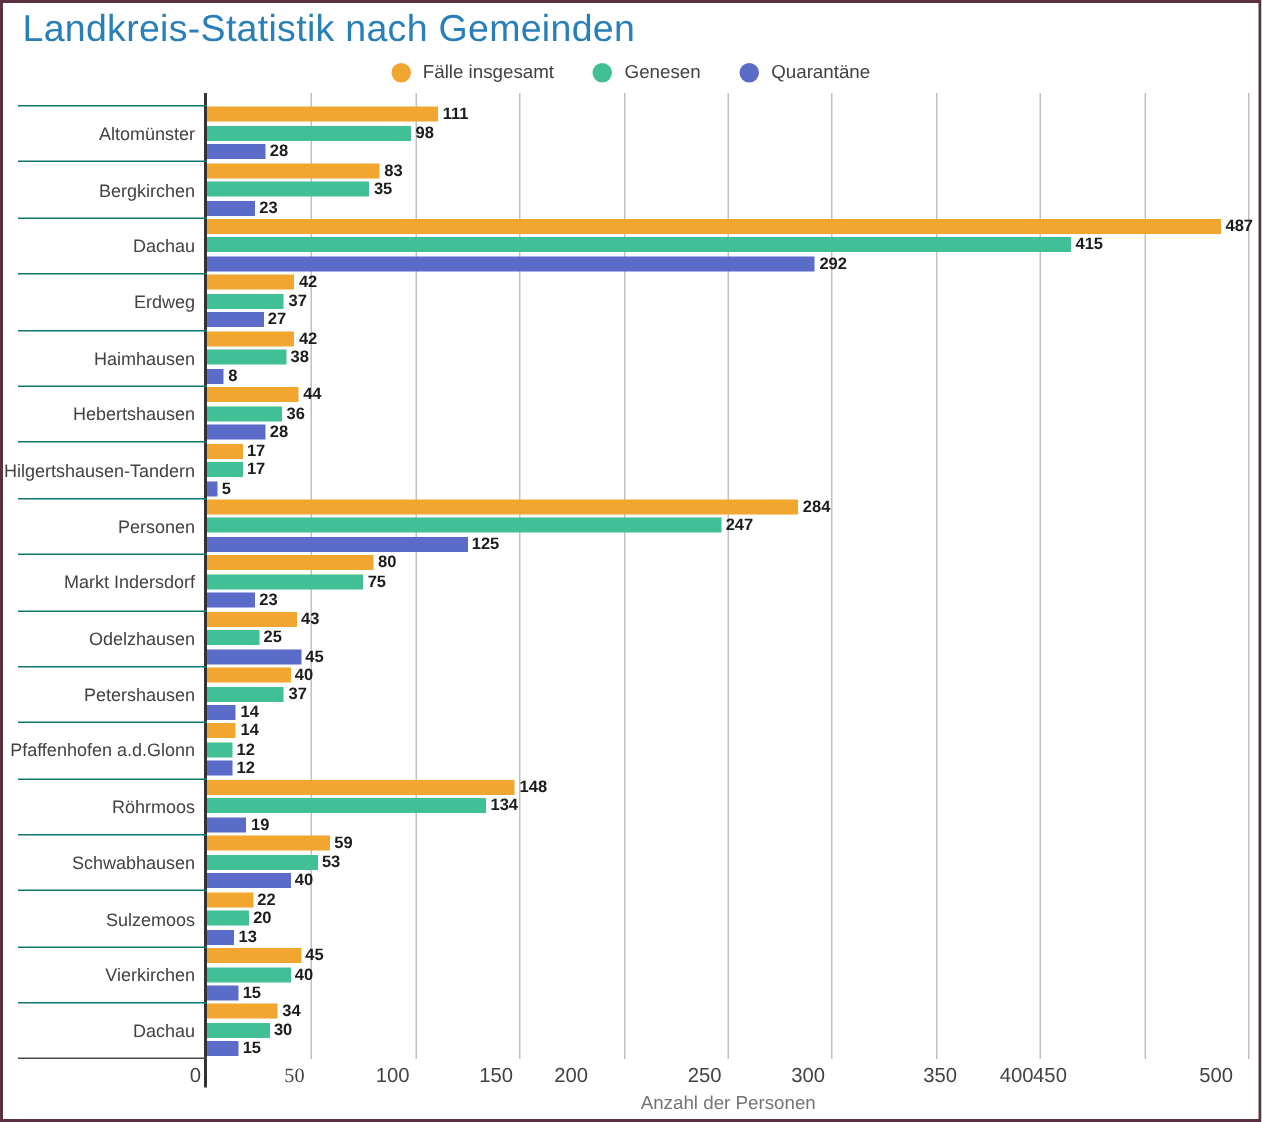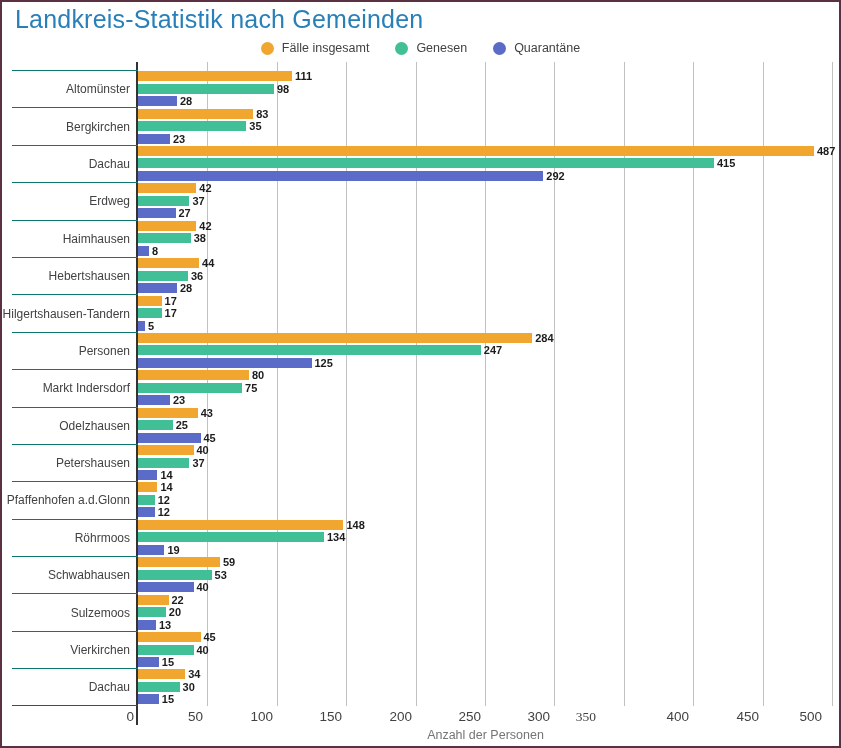--- a/index.html
+++ b/index.html
@@ -431,25 +431,25 @@
           </div>
           <div class="bar-line">
             <div class="bar" style="width: 20.8px; background: rgb(91, 107, 200);"></div>
             <div class="bar-value">15</div>
           </div>
         </div>
       </div>
     </div>
   <div class="ticks">
       <div class="tick" style="left: 72px;">0</div>
-      <div class="tick" style="left: 141px;">50</div>
+      <div class="tick" style="left: 141px; font-family: Liberation Serif, serif;">50</div>
       <div class="tick" style="left: 211px;">100</div>
       <div class="tick" style="left: 280px;">150</div>
-      <div class="tick" style="left: 350px;">200</div>
+      <div class="tick" style="left: 330px;">200</div>
       <div class="tick" style="left: 419px;">250</div>
       <div class="tick" style="left: 488px;">300</div>
-      <div class="tick" style="left: 534px; font-family: Liberation Serif, serif;">350</div>
+      <div class="tick" style="left: 576px;">350</div>
       <div class="tick" style="left: 627px;">400</div>
-      <div class="tick" style="left: 697px;">450</div>
+      <div class="tick" style="left: 668px; text-align: center;">450</div>
       <div class="tick" style="left: 760px;">500</div>
     </div>
   <div class="xlabel">Anzahl der Personen</div>
 </div>
 
 </body></html>

